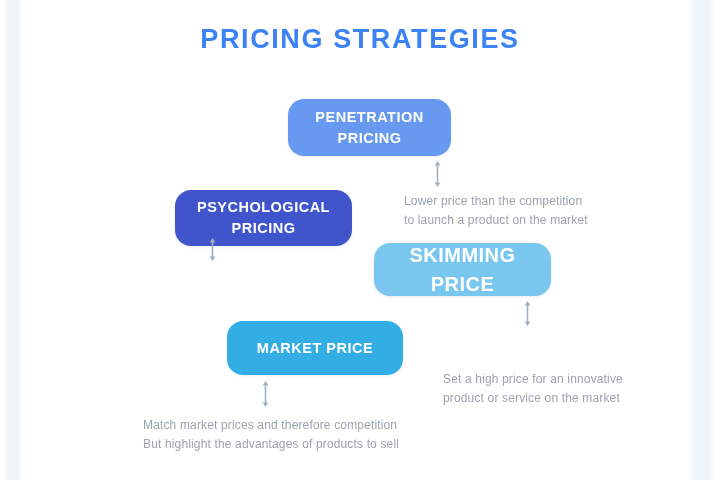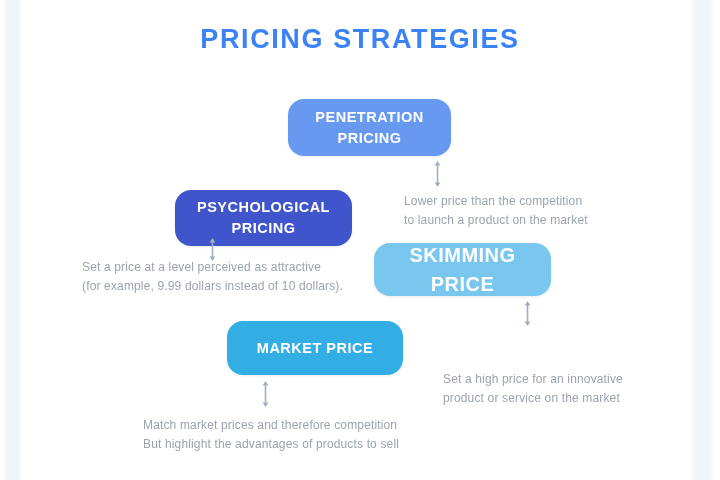--- a/index.html
+++ b/index.html
@@ -156,24 +156,20 @@
   </div>
 
   <div class="connector" id="conn-psychological">
     <svg width="11" height="23" viewBox="0 0 11 23" aria-hidden="true">
       <line x1="5.5" y1="3" x2="5.5" y2="20" stroke="#9fb0c4" stroke-width="1.6"></line>
       <polygon points="5.5,0 2.6,4.4 8.4,4.4" fill="#9fb0c4"></polygon>
       <polygon points="5.5,23 2.6,18.6 8.4,18.6" fill="#9fb0c4"></polygon>
     </svg>
   </div>
 
-  <div class="caption" id="cap-psychological" style="color: rgb(154, 163, 174);">
-    <span class="cap-line">Set a price at a level perceived as attractive</span>
-    <span class="cap-line">(for example, 9.99 dollars instead of 10 dollars).</span>
-  </div>
 
   <div class="box" id="box-skimming" style="background: rgb(121, 199, 239);">
     <span class="box-label">SKIMMING PRICE</span>
   </div>
 
   <div class="connector" id="conn-skimming">
     <svg width="11" height="25" viewBox="0 0 11 25" aria-hidden="true">
       <line x1="5.5" y1="3" x2="5.5" y2="22" stroke="#9fb0c4" stroke-width="1.6"></line>
       <polygon points="5.5,0 2.6,4.5 8.4,4.5" fill="#9fb0c4"></polygon>
       <polygon points="5.5,25 2.6,20.5 8.4,20.5" fill="#9fb0c4"></polygon>

